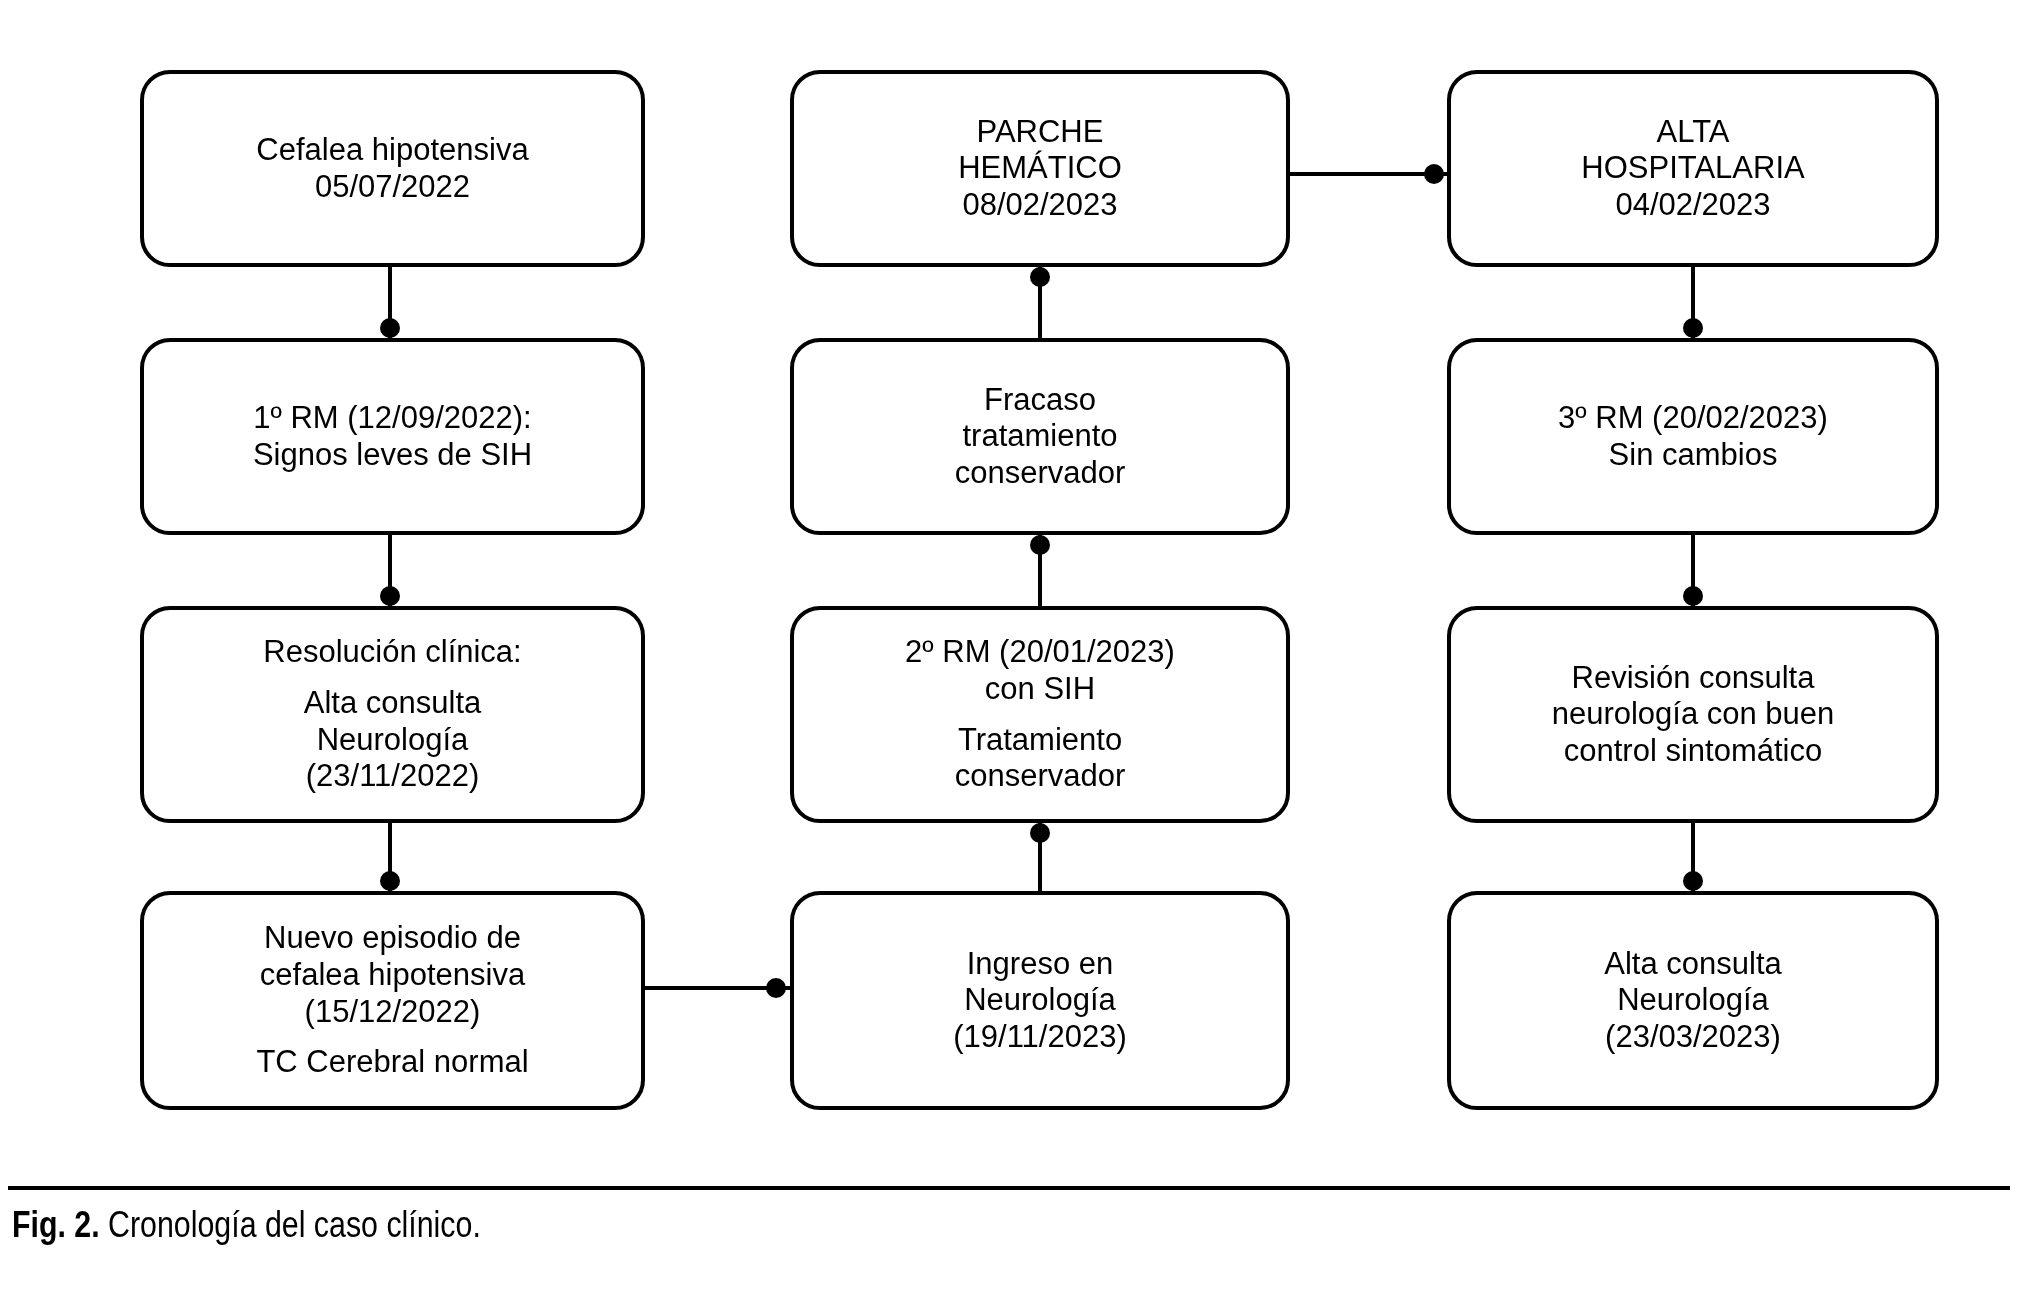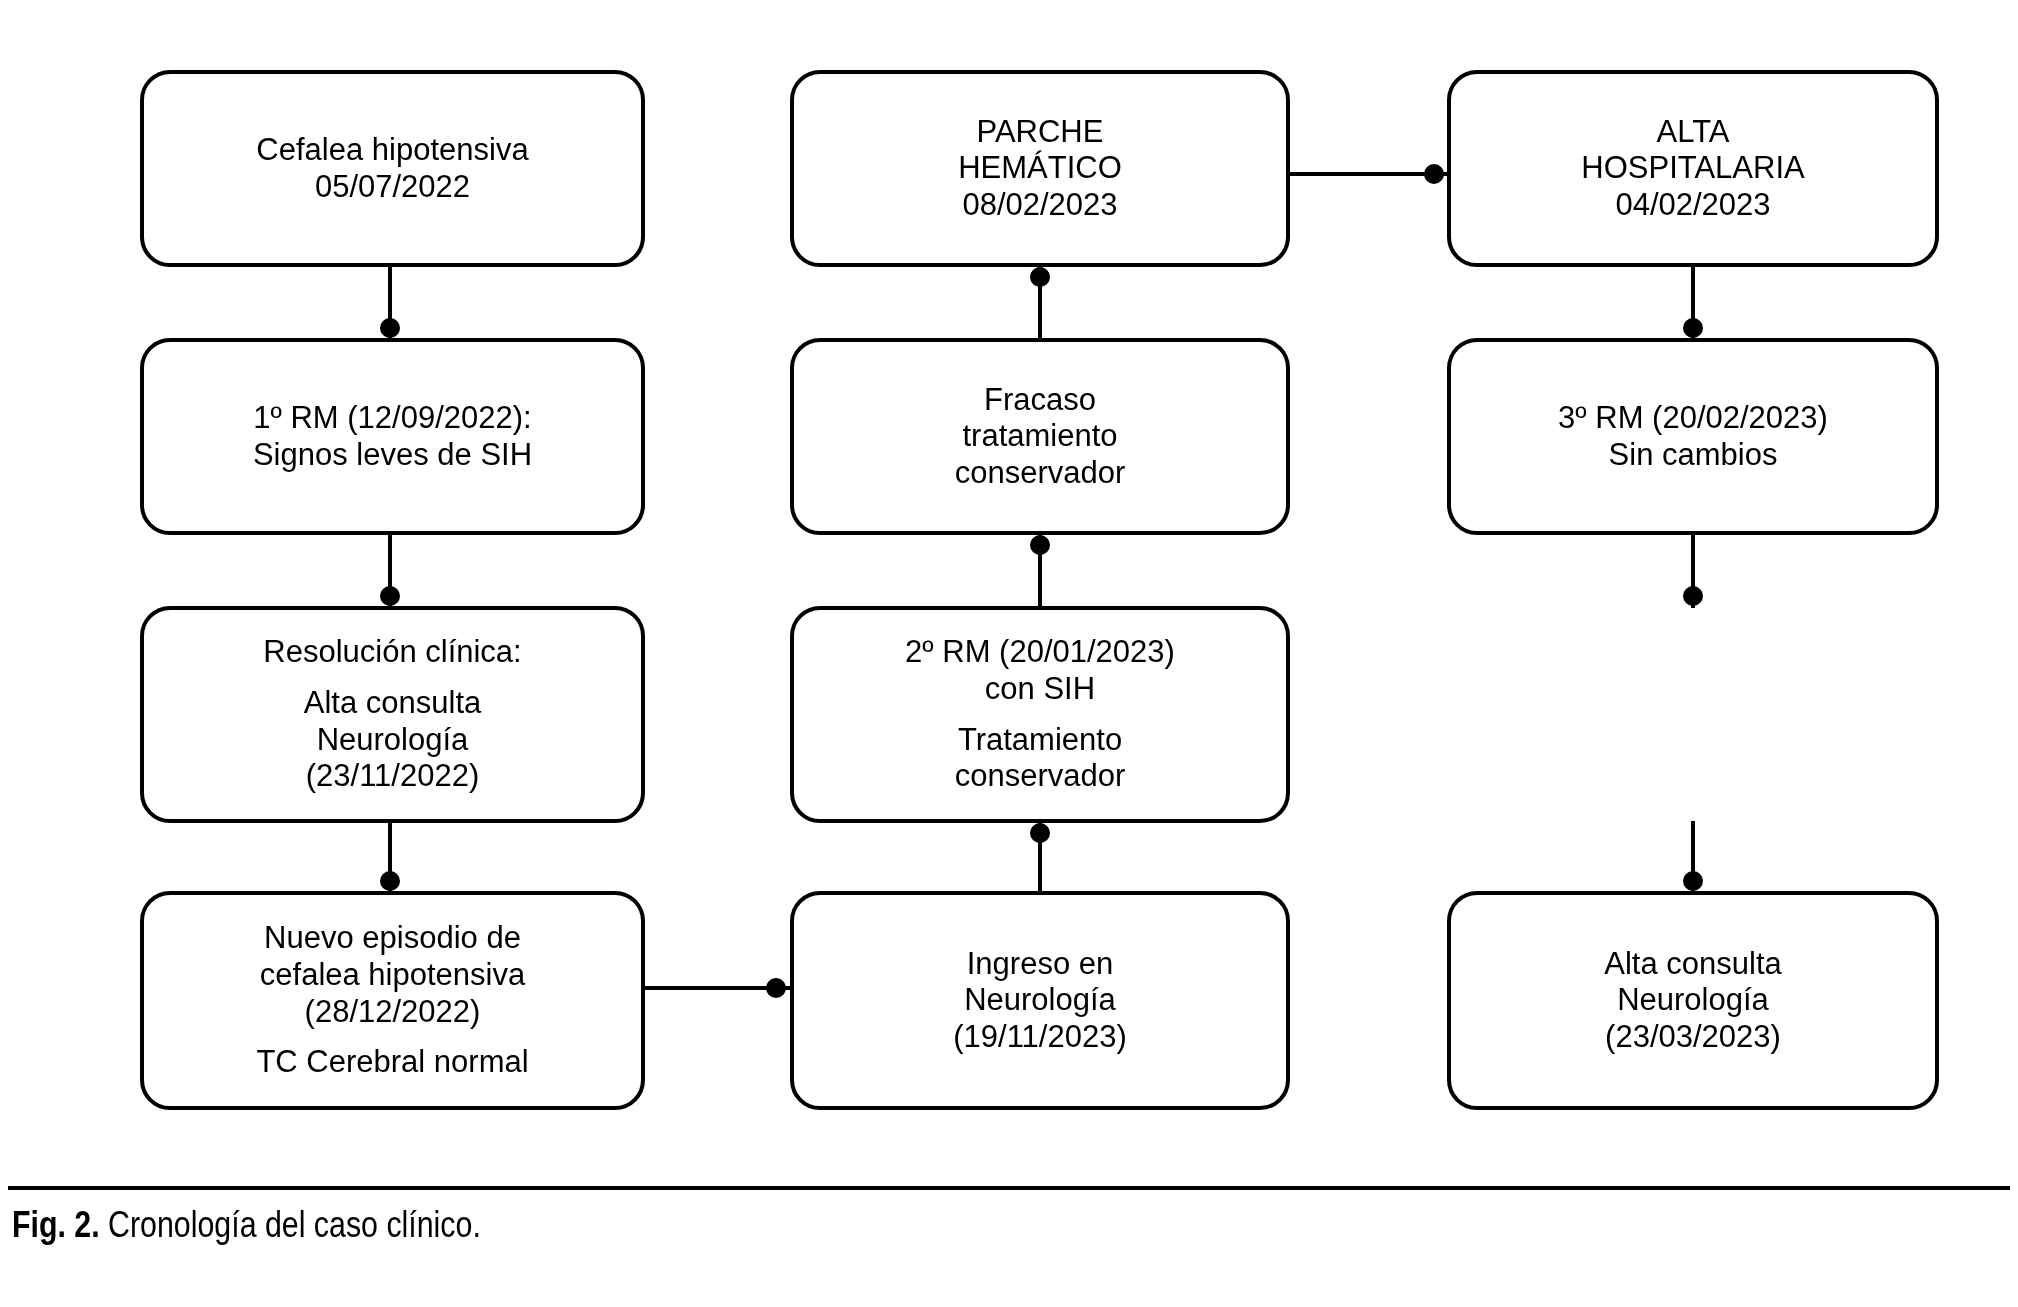--- a/index.html
+++ b/index.html
@@ -77,21 +77,21 @@
   </div>
   <div class="box c1 r3">
     <div class="para">Resolución clínica:</div>
     <div class="para">Alta consulta
 Neurología
 (23/11/2022)</div>
   </div>
   <div class="box c1 r4">
     <div class="para">Nuevo episodio de
 cefalea hipotensiva
-(28/12/2022)</div>
+(15/12/2022)</div>
     <div class="para">TC Cerebral normal</div>
   </div>
 
   <div class="box c2 r1">
     <div class="para">PARCHE
 HEMÁTICO
 08/02/2023</div>
   </div>
   <div class="box c2 r2">
     <div class="para">Fracaso
@@ -111,20 +111,25 @@
   </div>
 
   <div class="box c3 r1">
     <div class="para">ALTA
 HOSPITALARIA
 04/02/2023</div>
   </div>
   <div class="box c3 r2">
     <div class="para">3º RM (20/02/2023)
 Sin cambios</div>
+  </div>
+  <div class="box c3 r3">
+    <div class="para">Revisión consulta
+neurología con buen
+control sintomático</div>
   </div>
   <div class="box c3 r4">
     <div class="para">Alta consulta
 Neurología
 (23/03/2023)</div>
   </div>
 
   <div class="vline x1 gap-a"></div>
   <div class="dot dx1 da-bottom"></div>
   <div class="vline x1 gap-b"></div>

